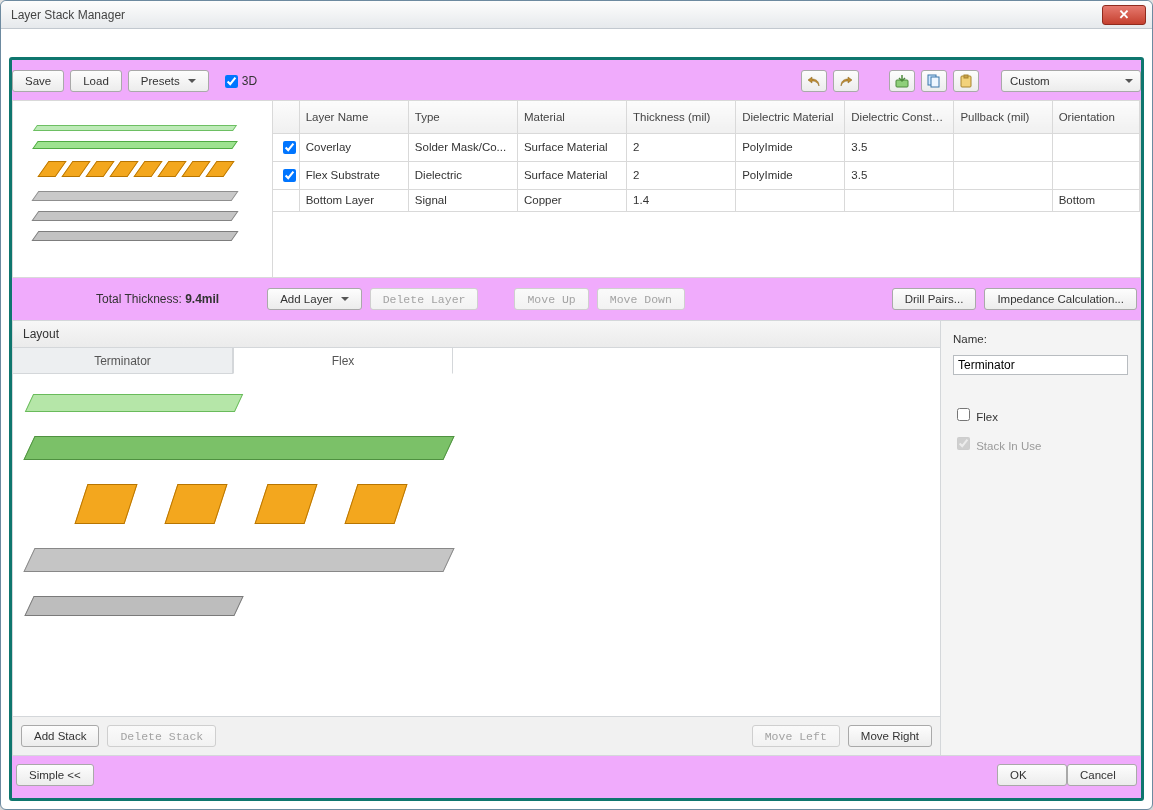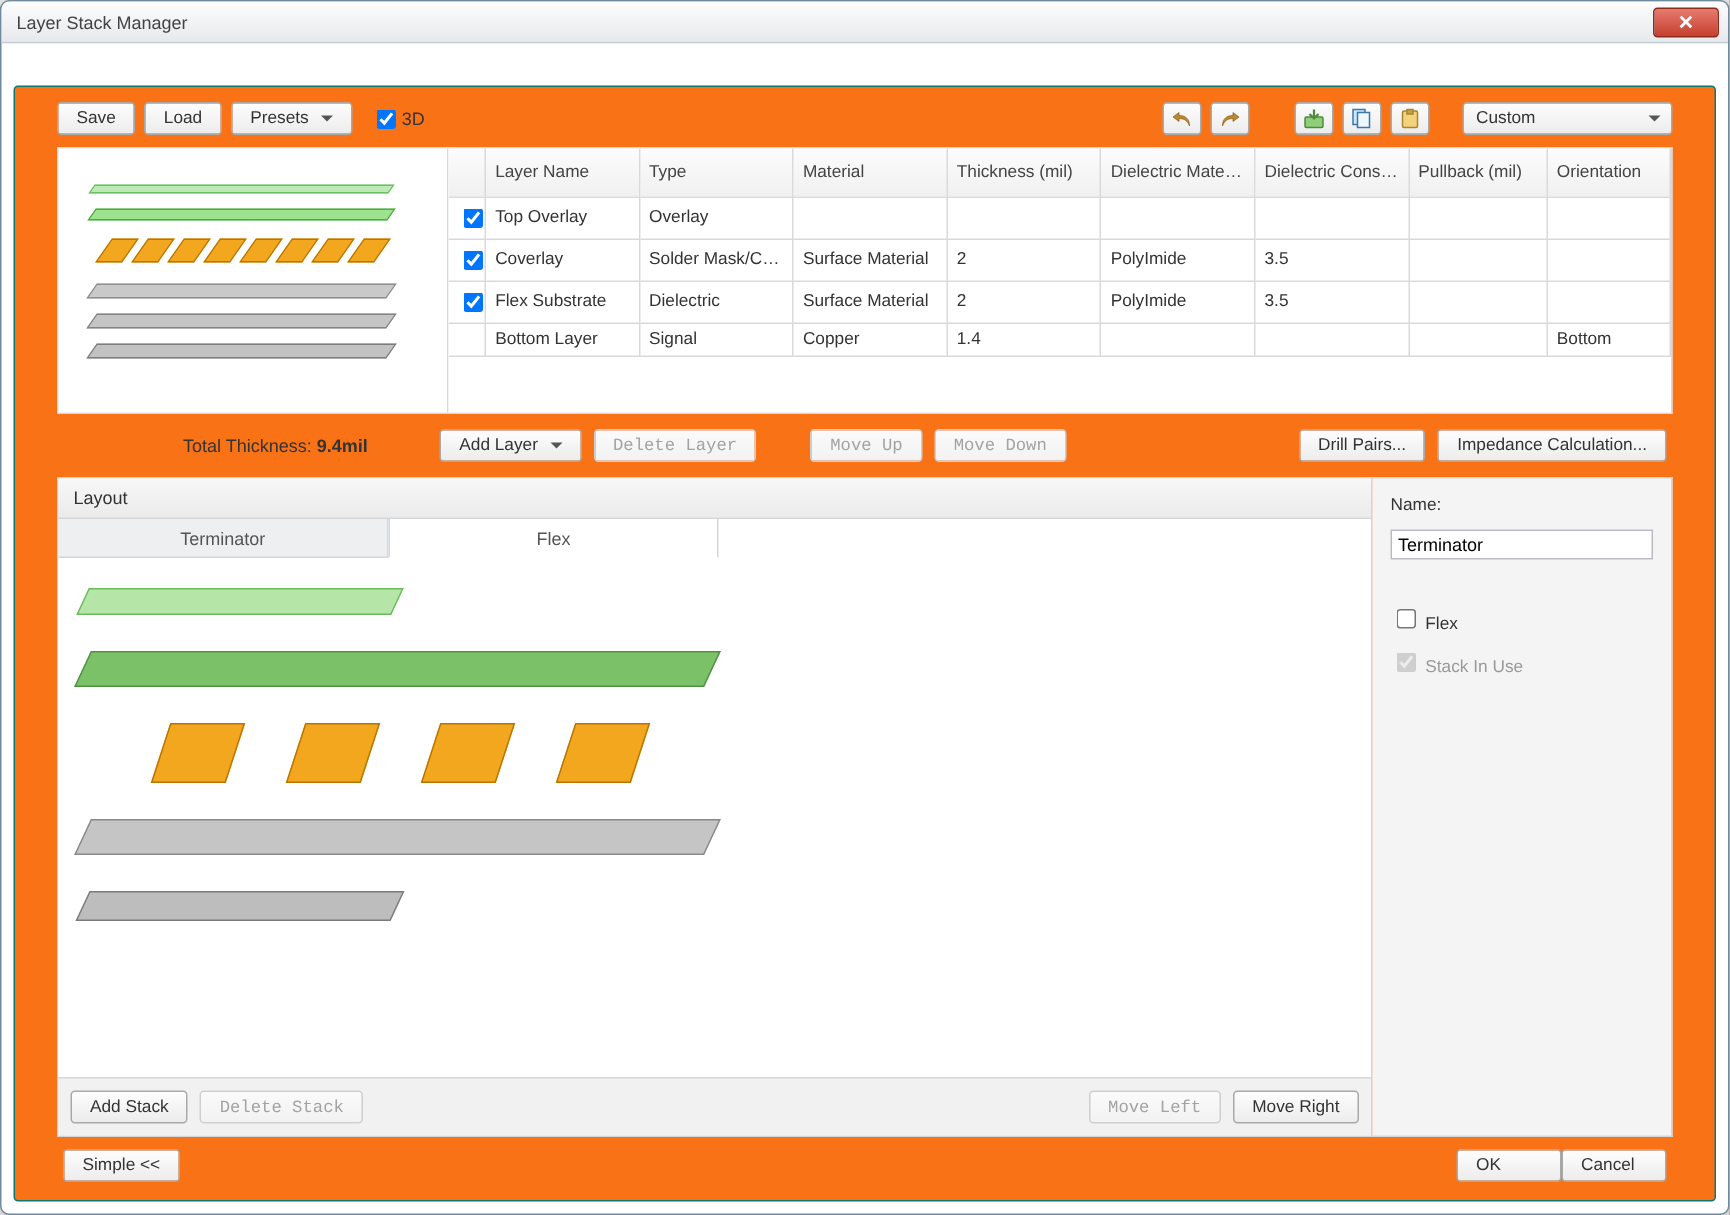--- a/index.html
+++ b/index.html
@@ -38,26 +38,26 @@
     border: 1px solid #8f2b1e;
     border-radius: 3px;
     color:#fff; font-weight:bold;
     display:flex;align-items:center;justify-content:center;
     font-size:13px;
     cursor:pointer;
   }
   .inner {
     flex:1;
     margin: 8px;
-    border: 1px solid #0f766e;
+    border: 3px solid #0f766e;
     border-radius: 3px;
-    background: #f97316;
+    background: #f0abfc;
     display:flex;
     flex-direction:column;
-    padding: 10px 28px;
+    padding: 10px 0;
   }
   .toolbar-row {
     display:flex;
     align-items:center;
     gap:6px;
     margin-bottom:8px;
   }
   .btn {
     height:22px;
     padding:0 12px;
@@ -341,31 +341,20 @@
               <th>Thickness (mil)</th>
               <th>Dielectric Material</th>
               <th>Dielectric Constant</th>
               <th>Pullback (mil)</th>
               <th>Orientation</th>
             </tr>
           </thead>
           <tbody id="layer-rows">
               <tr>
     <td class="col-check"><input type="checkbox" checked="" style=""></td>
-    <td>Top Overlay</td>
-    <td>Overlay</td>
-    <td></td>
-    <td></td>
-    <td></td>
-    <td></td>
-    <td></td>
-    <td></td>
-              </tr>
-              <tr>
-    <td class="col-check"><input type="checkbox" checked="" style=""></td>
     <td>Coverlay</td>
     <td>Solder Mask/Co...</td>
     <td>Surface Material</td>
     <td>2</td>
     <td>PolyImide</td>
     <td>3.5</td>
     <td></td>
     <td></td>
               </tr>
               <tr>

